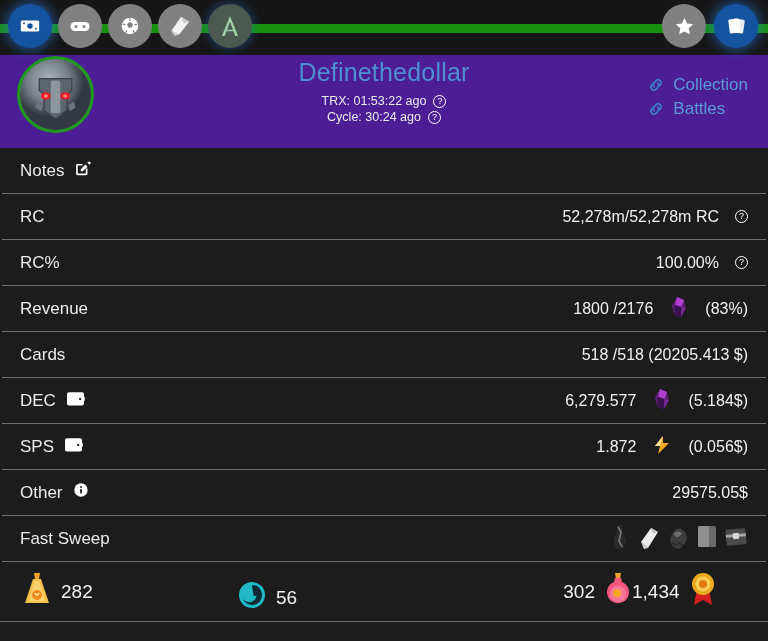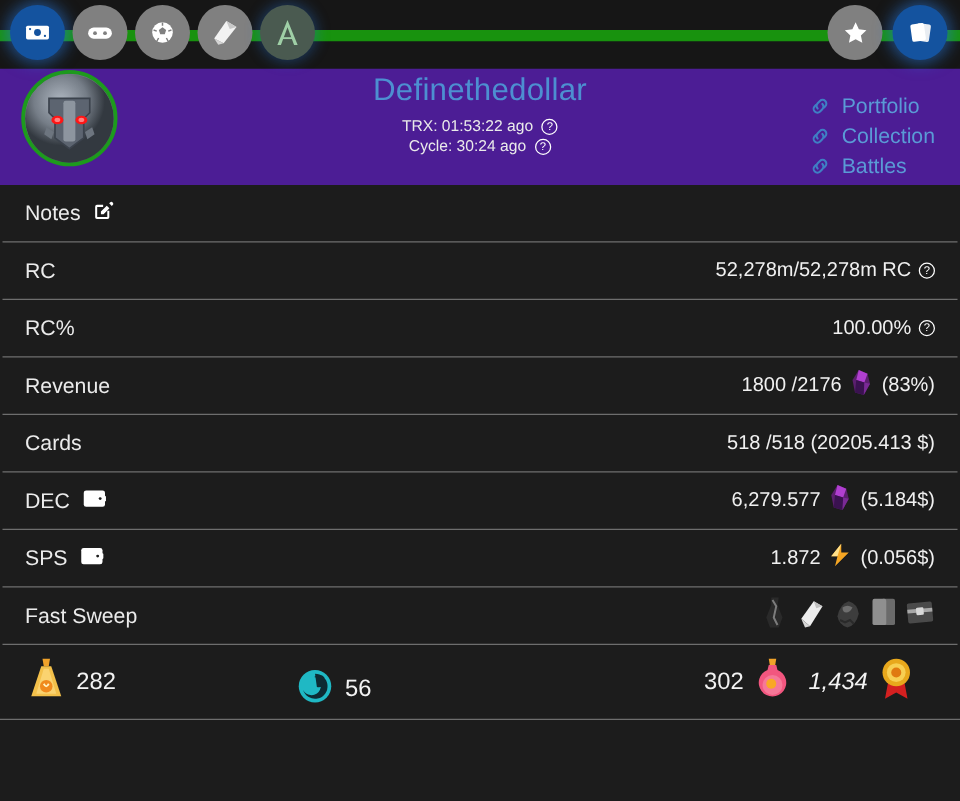--- a/index.html
+++ b/index.html
@@ -141,21 +141,21 @@
     display: flex;
     align-items: center;
     gap: 10px;
     font-size: 17px;
     color: #ebebeb;
     justify-content: center;
   }
   .row-value {
     display: flex;
     align-items: center;
-    gap: 6px;
+    gap: 16px;
     font-size: 16px;
     color: #f0f0f0;
     white-space: nowrap;
   }
   .row.notes { border-bottom: 1px solid #6e6e6e; }
   .icon-inline { flex: none; display: block; }
 
   
   .sweep-icons {
     display: flex;
@@ -174,21 +174,21 @@
   .stat {
     display: flex;
     align-items: center;
     gap: 9px;
     font-size: 19px;
     color: #f2f2f2;
   }
   .stat.s1 { width: 215px; }
   .stat.s2 { width: 200px; margin-top: 12px; }
   .stat.s3 { width: 195px; justify-content: flex-end; }
-  .stat.s4 { flex: 1; justify-content: center; font-style: italic; }
+  .stat.s4 { flex: 1; justify-content: flex-start; }
 </style>
 </head>
 <body>
 
 <div class="topbar">
   <div class="progress-track">
     <div class="progress-fill" style="width: 100%; background: rgb(24, 146, 14);"></div>
   </div>
 
   <div class="nav-icons-left">
@@ -294,29 +294,20 @@
   </div>
 
   <div class="header-links">
     <a class="hlink">
       <span class="link-icon">
         <svg width="18" height="18" viewBox="0 0 24 24" fill="none" stroke="#3f7fc4" stroke-width="2.2" stroke-linecap="round">
             <path d="M9.5 14.5a4 4 0 0 1 0-5.7l2.4-2.4a4 4 0 1 1 5.7 5.7l-1.2 1.2"></path>
             <path d="M14.5 9.5a4 4 0 0 1 0 5.7l-2.4 2.4a4 4 0 1 1-5.7-5.7l1.2-1.2"></path>
           </svg>
       </span>
-      <span>Portfolio</span>
-    </a>
-    <a class="hlink">
-      <span class="link-icon">
-        <svg width="18" height="18" viewBox="0 0 24 24" fill="none" stroke="#3f7fc4" stroke-width="2.2" stroke-linecap="round">
-            <path d="M9.5 14.5a4 4 0 0 1 0-5.7l2.4-2.4a4 4 0 1 1 5.7 5.7l-1.2 1.2"></path>
-            <path d="M14.5 9.5a4 4 0 0 1 0 5.7l-2.4 2.4a4 4 0 1 1-5.7-5.7l1.2-1.2"></path>
-          </svg>
-      </span>
       <span>Collection</span>
     </a>
     <a class="hlink">
       <span class="link-icon">
         <svg width="18" height="18" viewBox="0 0 24 24" fill="none" stroke="#3f7fc4" stroke-width="2.2" stroke-linecap="round">
             <path d="M9.5 14.5a4 4 0 0 1 0-5.7l2.4-2.4a4 4 0 1 1 5.7 5.7l-1.2 1.2"></path>
             <path d="M14.5 9.5a4 4 0 0 1 0 5.7l-2.4 2.4a4 4 0 1 1-5.7-5.7l1.2-1.2"></path>
           </svg>
       </span>
       <span>Battles</span>
@@ -427,20 +418,35 @@
       <span class="icon-inline">
         <svg width="20" height="20" viewBox="0 0 20 20">
             <path d="M11 1 L3 11 h5 l-2 8 L17 8 h-6z" fill="#f5a623"></path>
             <path d="M11 1 L3 11 h5z" fill="#ffe08a"></path>
           </svg>
       </span>
       <span>(0.056$)</span>
     </div>
   </div>
 
+  <div class="row">
+    <div class="row-label">
+      <span>Other</span>
+      <span>
+        <svg width="16" height="16" viewBox="0 0 24 24">
+            <circle cx="12" cy="12" r="10" fill="#fff"></circle>
+            <circle cx="12" cy="7.4" r="1.5" fill="#1c1c1c"></circle>
+            <rect x="10.6" y="10.4" width="2.8" height="7" rx="1.2" fill="#1c1c1c"></rect>
+          </svg>
+      </span>
+    </div>
+    <div class="row-value">
+      <span>29575.05$</span>
+    </div>
+  </div>
 
   <div class="row">
     <div class="row-label">
       <span>Fast Sweep</span>
     </div>
     <div class="sweep-icons">
       <span>
         <svg width="22" height="26" viewBox="0 0 22 26">
             <path d="M7 1 h6 l-1 6 l4 10 l-3 8 h-7 l-3 -8 l4 -10z" fill="#2a2a2a"></path>
             <path d="M8 3 l3 5 l-2 9 l3 6" stroke="#7c7c7c" stroke-width="1.6" fill="none"></path>

